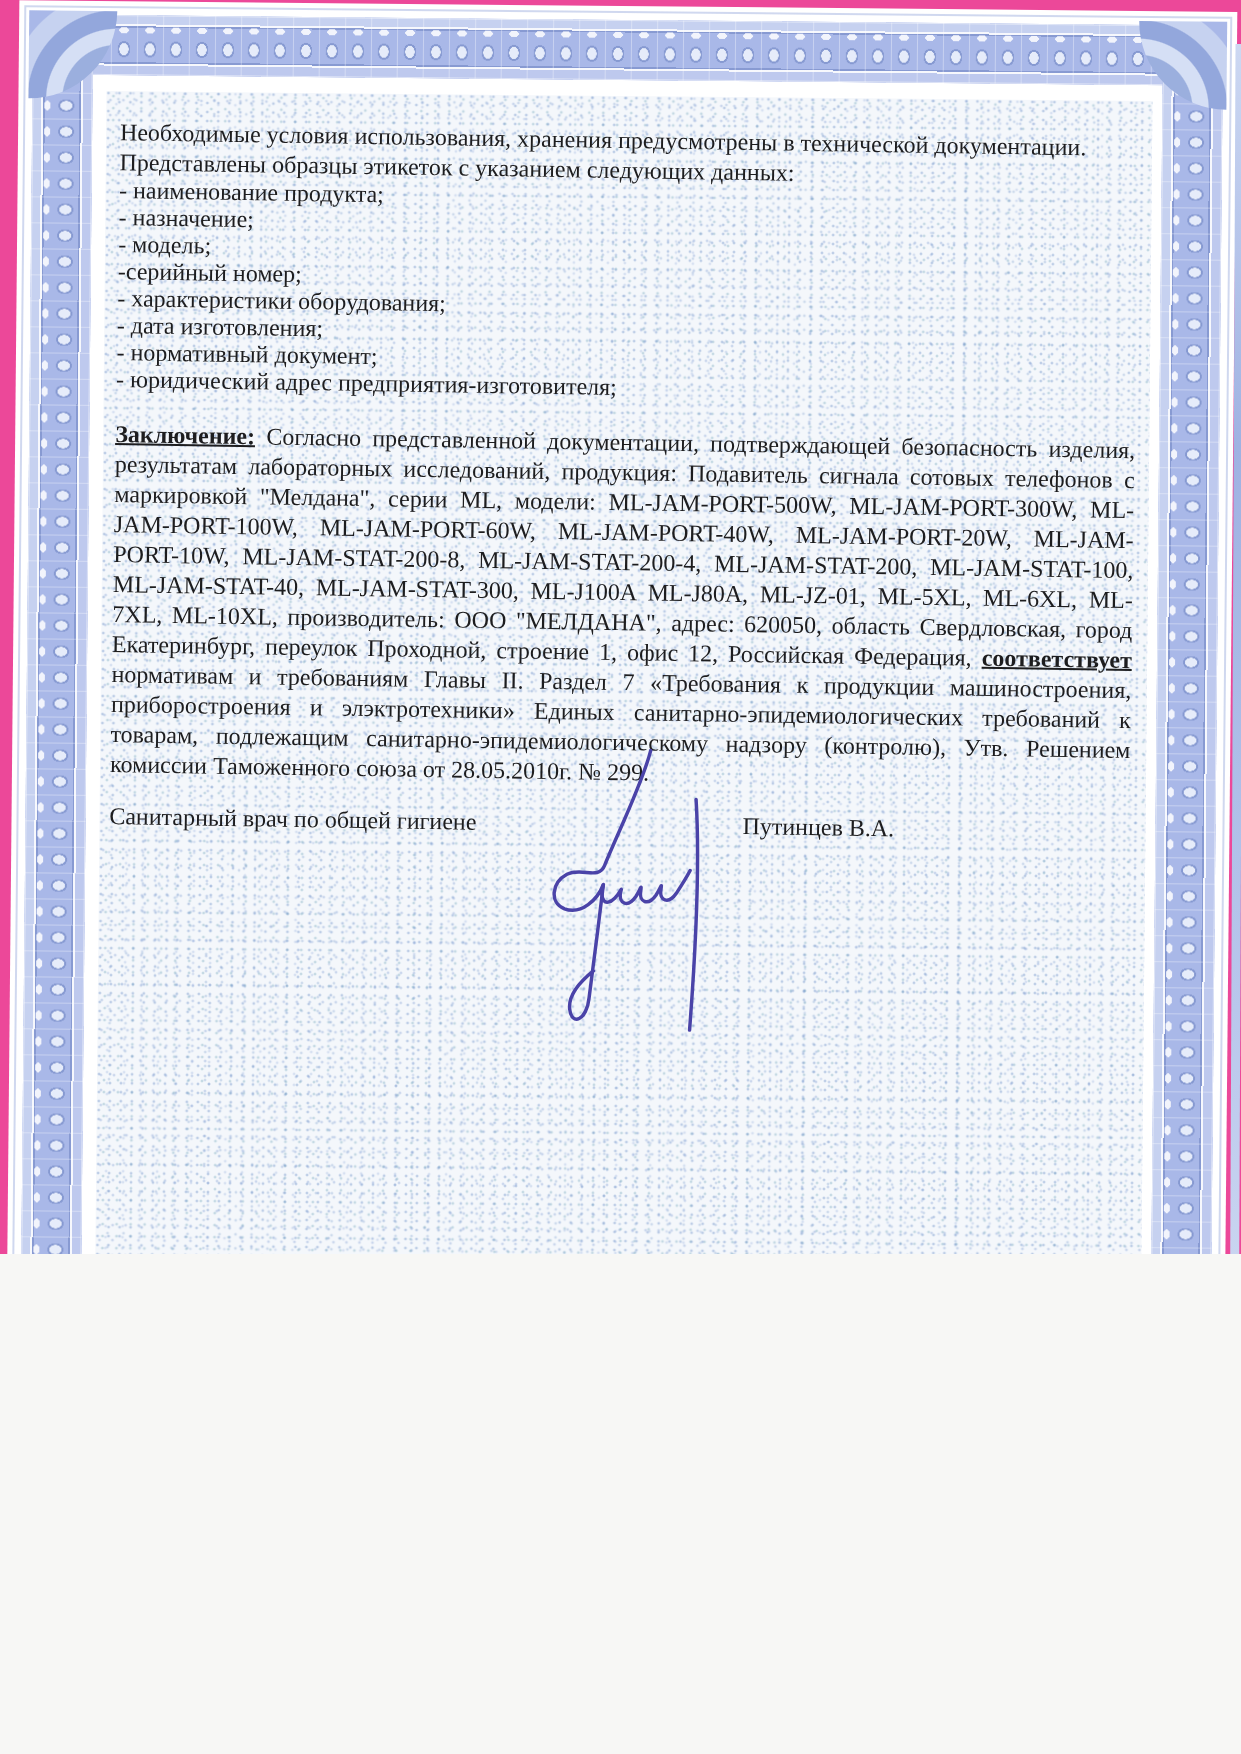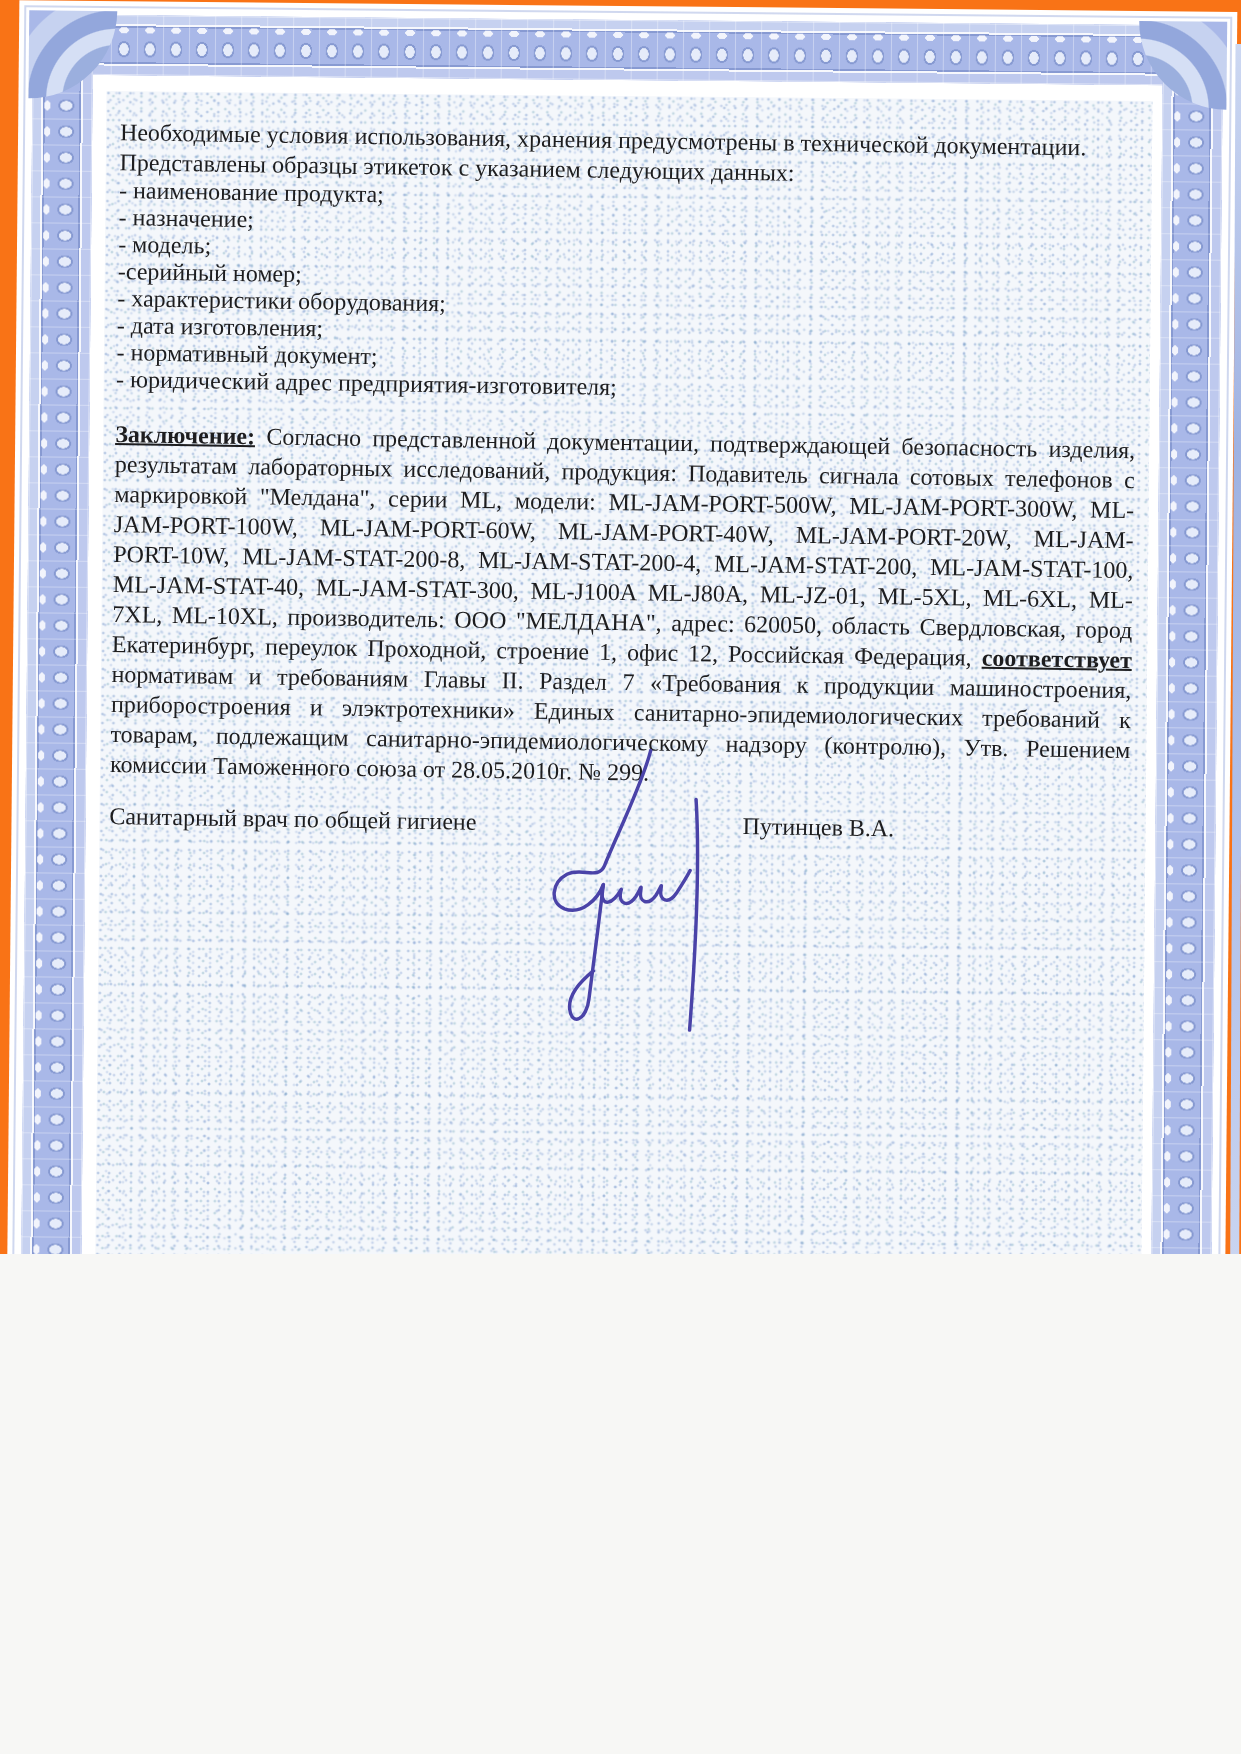--- a/index.html
+++ b/index.html
@@ -1,19 +1,19 @@
 <!DOCTYPE html>
 <html><head>
 <meta charset="utf-8">
 <style>
   html,body{margin:0;padding:0;}
   body{width:1241px;height:1754px;background:#f7f7f5;overflow:hidden;
        font-family:"Liberation Serif","DejaVu Serif",serif;}
 
-  .scan{position:relative;width:1241px;height:1254px;background:#f97316;overflow:hidden;}
+  .scan{position:relative;width:1241px;height:1254px;background:#ec4899;overflow:hidden;}
 
   
   .sheet{position:absolute;left:12px;top:6px;width:1218px;height:1700px;
          background:#ffffff;transform:rotate(0.55deg);transform-origin:50% 45%;}
 
   .hairline{position:absolute;inset:5px;border:2px solid rgba(150,168,220,.45);}
 
   
   .band{position:absolute;background-color:#a9b8e8;box-shadow:inset 0 0 0 1px rgba(255,255,255,.5);}
   .band-h{

